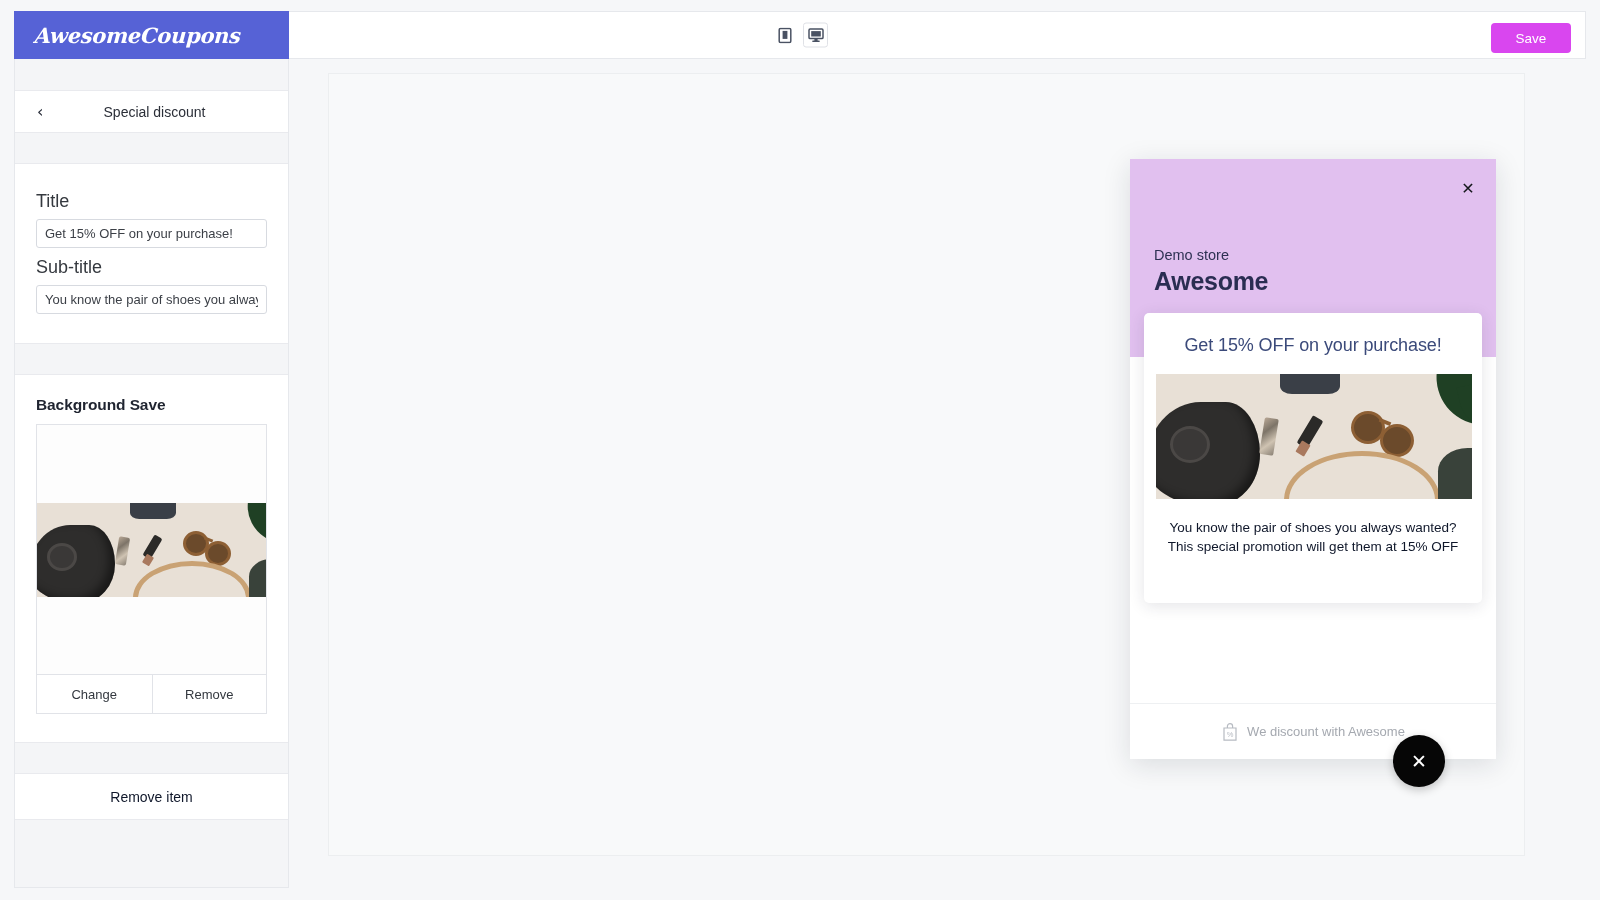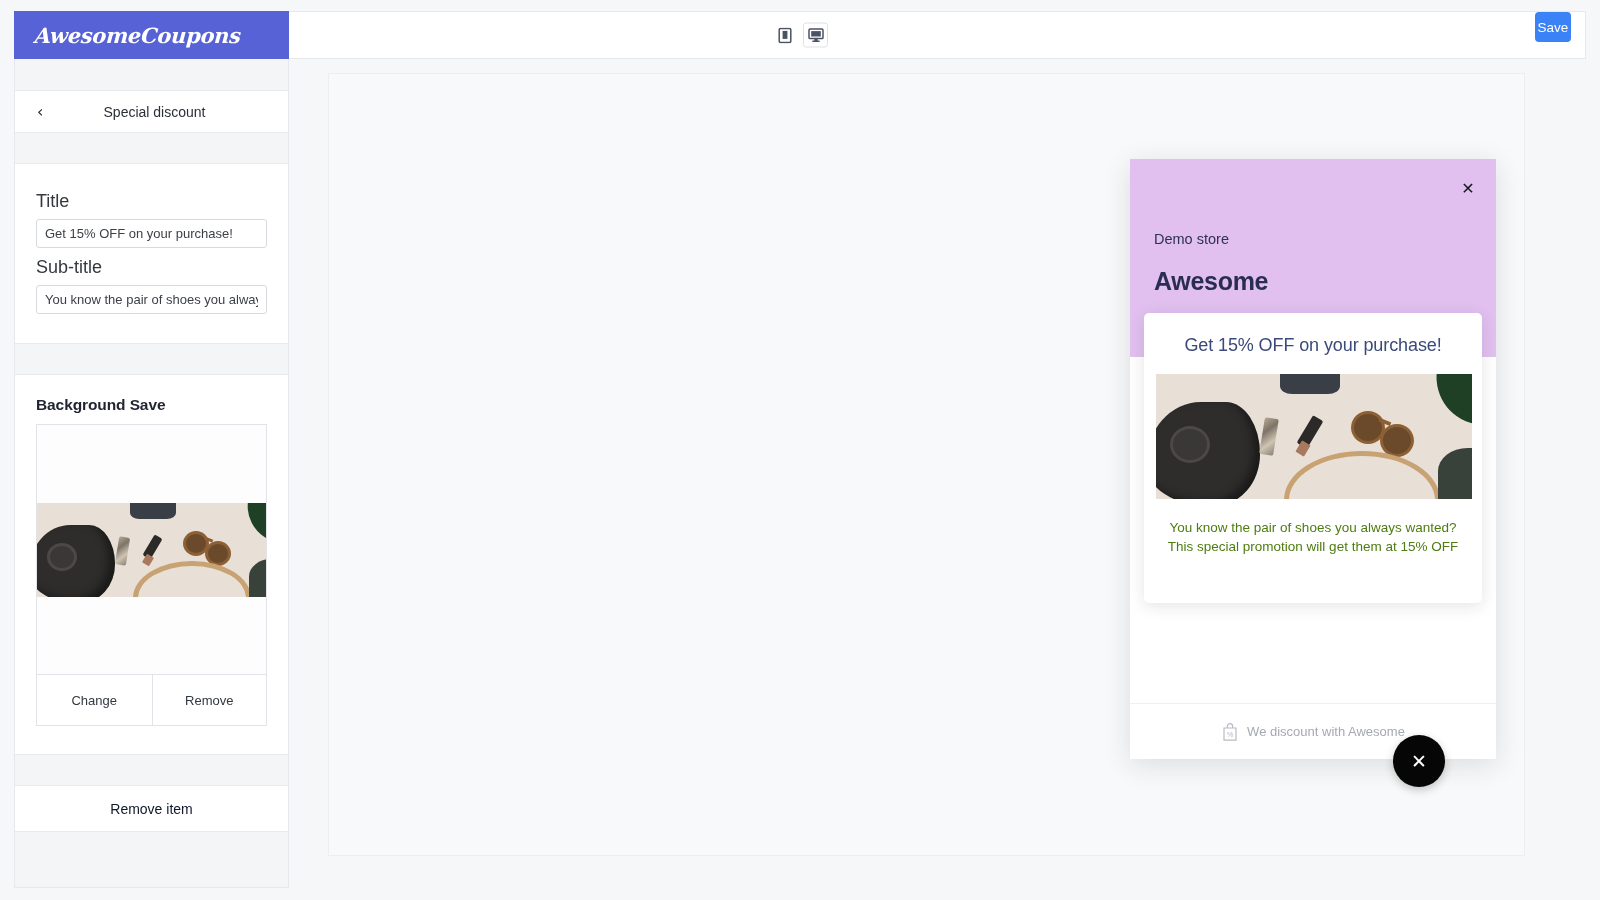--- a/index.html
+++ b/index.html
@@ -53,23 +53,23 @@
     border-radius: 3px;
     background: transparent;
     cursor: pointer;
   }
   .dev-btn.active {
     border-color: #dfe1e6;
     background: #ffffff;
   }
   .dev-btn svg { display: block; }
   .save-btn {
-    position: absolute; right: 14px; top: 0;
-    width: 36px; height: 30px;
-    background: #3b82f6;
+    position: absolute; right: 14px; top: 11px;
+    width: 80px; height: 30px;
+    background: #d946ef;
     color: #ffffff;
     border: none; border-radius: 4px;
     font-size: 13.5px;
     font-family: "Liberation Sans", sans-serif;
     cursor: pointer;
     display: flex; align-items: center; justify-content: center;
   }
 
   
   .sidebar {
@@ -151,21 +151,21 @@
   }
   .thumb-strip {
     width: 100%;
     height: 94px;
     position: relative;
     overflow: hidden;
   }
   .thumb-actions {
     display: flex;
     border: 1px solid #e1e3e8;
-    height: 52px;
+    height: 40px;
   }
   .thumb-btn {
     flex: 1 1 50%;
     display: flex; align-items: center; justify-content: center;
     font-size: 13px;
     color: #33383f;
     background: #ffffff;
     cursor: pointer;
     border: none;
     font-family: "Liberation Sans", sans-serif;
@@ -217,21 +217,21 @@
     display: flex; align-items: center; justify-content: center;
     font-size: 16px;
     color: #16181d;
     background: none; border: none;
     cursor: pointer;
     line-height: 1;
     font-family: "DejaVu Sans", sans-serif;
   }
   .store-name {
     position: absolute;
-    left: 24px; top: 72px;
+    left: 24px; top: 88px;
     font-size: 14.5px;
     color: #2e3153;
   }
   .brand-name {
     position: absolute;
     left: 24px; top: 108px;
     font-size: 25px;
     font-weight: bold;
     color: #2a2d52;
     letter-spacing: -0.3px;
@@ -254,21 +254,21 @@
   }
   .coupon-image {
     width: 316px;
     height: 125px;
     margin: 0 auto 19px auto;
     position: relative;
     overflow: hidden;
   }
   .coupon-sub {
     font-size: 13.5px;
-    color: #4d7c0f;
+    color: #0f172a;
     line-height: 19px;
     margin-bottom: 21px;
   }
   .grab-btn {
     width: 186px; height: 36px;
     margin: 0 auto;
     background: #eec35b;
     color: #ffffff;
     border: none;
     border-radius: 18px;

